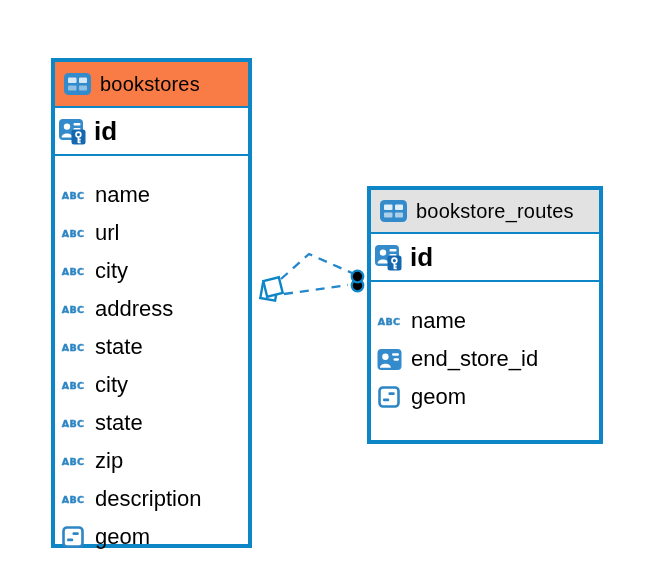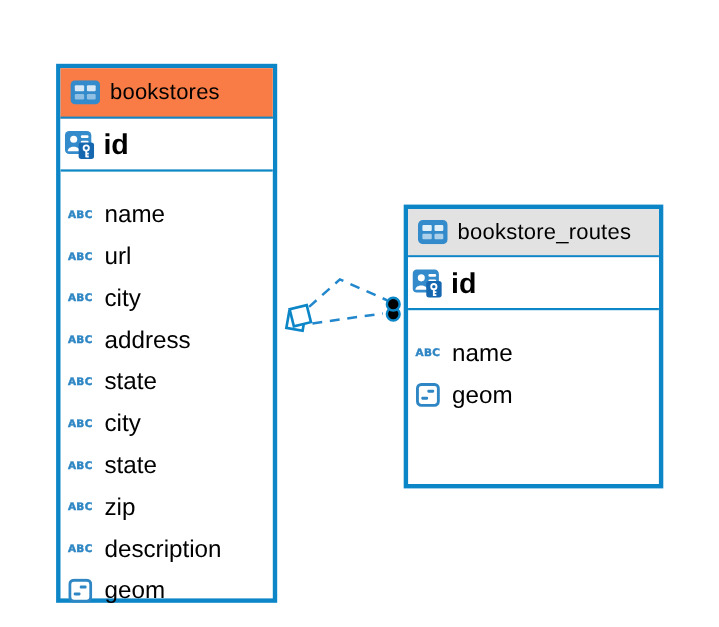--- a/index.html
+++ b/index.html
@@ -146,20 +146,32 @@
       </span>
       <span class="pkname">id</span>
     </div>
     <div class="cols">
       <div class="crow">
         <span class="icw abc">ABC</span>
         <span class="cname">name</span>
       </div>
       <div class="crow">
         <span class="icw">
+          <svg width="25" height="23" viewBox="0 0 25 23">
+            <rect x="0.5" y="1" width="24" height="21" rx="4" fill="#348bcb"></rect>
+            <circle cx="8.4" cy="8.8" r="3.2" fill="#fff"></circle>
+            <path d="M3 19.8 c0 -5.4 10.8 -5.4 10.8 0 z" fill="#fff"></path>
+            <rect x="15" y="5.2" width="7" height="2.5" rx="1.1" fill="#fff"></rect>
+            <rect x="16.5" y="10.2" width="5.5" height="2.5" rx="1.1" fill="#fff"></rect>
+          </svg>
+        </span>
+        <span class="cname">end_store_id</span>
+      </div>
+      <div class="crow">
+        <span class="icw">
           <svg width="22" height="22" viewBox="0 0 22 22">
             <rect x="1.5" y="1.5" width="19" height="19" rx="3.5" fill="#fff" stroke="#2e86c4" stroke-width="2.6"></rect>
             <rect x="10.5" y="6.3" width="6.2" height="2.7" rx="1" fill="#2e86c4"></rect>
             <rect x="5" y="12.6" width="6.2" height="2.7" rx="1" fill="#2e86c4"></rect>
           </svg>
         </span>
         <span class="cname">geom</span>
       </div>
     </div>
   </div>

